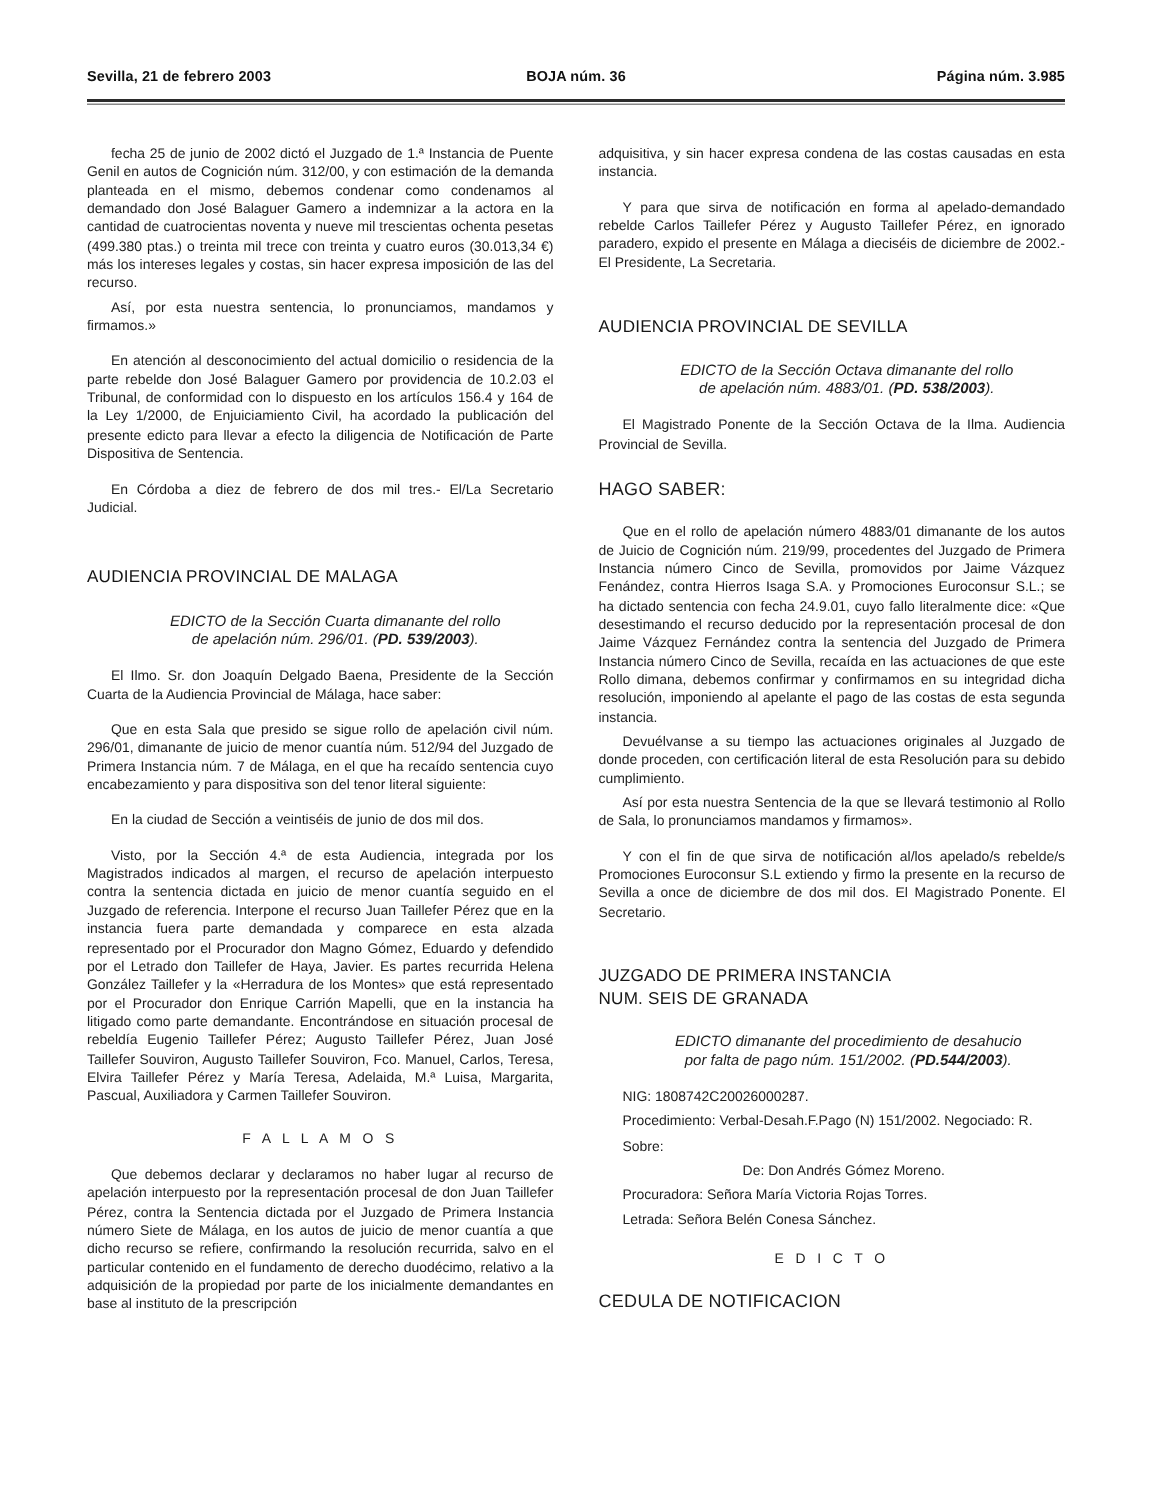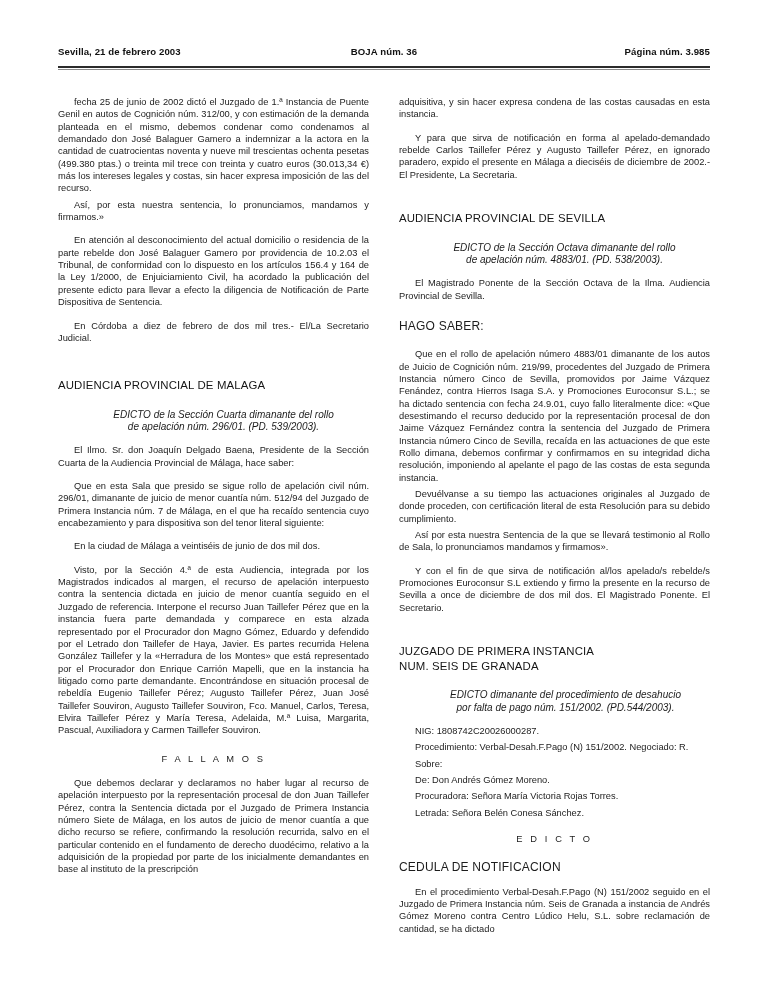--- a/index.html
+++ b/index.html
@@ -88,21 +88,21 @@
   
   p.edicto {
     margin: 0;
     font-style: italic;
     text-align: center;
     font-size: 10px;
     line-height: 12.3px;
     padding: 0 6px 0 26px;
   }
   p.edicto.wide { padding: 0 2px 0 24px; }
-  p.edicto b { font-style: italic; font-weight: normal; }
+  p.edicto b { font-style: italic; font-weight: bold; }
 
   
   h2.organ {
     margin: 0;
     font-size: 11.4px;
     font-weight: normal;
     letter-spacing: 0.15px;
     line-height: 14.6px;
     text-align: left;
     color: #151515;
@@ -167,21 +167,21 @@
     <div class="sp11"></div>
 
     <p class="body">El Ilmo. Sr. don Joaquín Delgado Baena, Presidente de la Sección Cuarta de la Audiencia Provincial de Málaga, hace saber:</p>
 
     <div class="sp11"></div>
 
     <p class="body">Que en esta Sala que presido se sigue rollo de apelación civil núm. 296/01, dimanante de juicio de menor cuantía núm. 512/94 del Juzgado de Primera Instancia núm. 7 de Málaga, en el que ha recaído sentencia cuyo encabezamiento y para dispositiva son del tenor literal siguiente:</p>
 
     <div class="sp11"></div>
 
-    <p class="body">En la ciudad de Málaga a veintiséis de junio de dos mil dos.</p>
+    <p class="body">En la ciudad de Sección a veintiséis de junio de dos mil dos.</p>
 
     <div class="sp11"></div>
 
     <p class="body">Visto, por la Sección 4.ª de esta Audiencia, integrada por los Magistrados indicados al margen, el recurso de apelación interpuesto contra la sentencia dictada en juicio de menor cuantía seguido en el Juzgado de referencia. Interpone el recurso Juan Taillefer Pérez que en la instancia fuera parte demandada y comparece en esta alzada representado por el Procurador don Magno Gómez, Eduardo y defendido por el Letrado don Taillefer de Haya, Javier. Es partes recurrida Helena González Taillefer y la «Herradura de los Montes» que está representado por el Procurador don Enrique Carrión Mapelli, que en la instancia ha litigado como parte demandante. Encontrándose en situación procesal de rebeldía Eugenio Taillefer Pérez; Augusto Taillefer Pérez, Juan José Taillefer Souviron, Augusto Taillefer Souviron, Fco. Manuel, Carlos, Teresa, Elvira Taillefer Pérez y María Teresa, Adelaida, M.ª Luisa, Margarita, Pascual, Auxiliadora y Carmen Taillefer Souviron.</p>
 
     <div class="sp16"></div>
 
     <p class="spaced-head">F A L L A M O S</p>
 
     <div class="sp12"></div>
@@ -231,30 +231,29 @@
 
     <div class="sp16"></div>
 
     <p class="edicto wide"><span>EDICTO dimanante del procedimiento de desahucio</span><br><span>por falta de pago núm. 151/2002. (</span><b>PD.544/2003</b><span>).</span></p>
 
     <div class="sp11"></div>
 
     <p class="body" style="text-align:left;">NIG: 1808742C20026000287.</p>
     <p class="body tight">Procedimiento: Verbal-Desah.F.Pago (N) 151/2002. Negociado: R.</p>
     <p class="body tight" style="text-align:left;">Sobre:</p>
-    <p class="body tight" style="text-align:left;">De: Don Andrés Gómez Moreno.</p>
+    <p class="body tight" style="text-align:center;">De: Don Andrés Gómez Moreno.</p>
     <p class="body tight" style="text-align:left;">Procuradora: Señora María Victoria Rojas Torres.</p>
     <p class="body tight" style="text-align:left;">Letrada: Señora Belén Conesa Sánchez.</p>
 
     <div class="sp14"></div>
 
     <p class="spaced-head">E D I C T O</p>
 
     <div class="sp16"></div>
 
     <p class="center-head">CEDULA DE NOTIFICACION</p>
 
     <div class="sp12"></div>
 
-    <p class="body">En el procedimiento Verbal-Desah.F.Pago (N) 151/2002 seguido en el Juzgado de Primera Instancia núm. Seis de Granada a instancia de Andrés Gómez Moreno contra Centro Lúdico Helu, S.L. sobre reclamación de cantidad, se ha dictado</p>
   </div>
 
 </div>
 
 </body></html>

